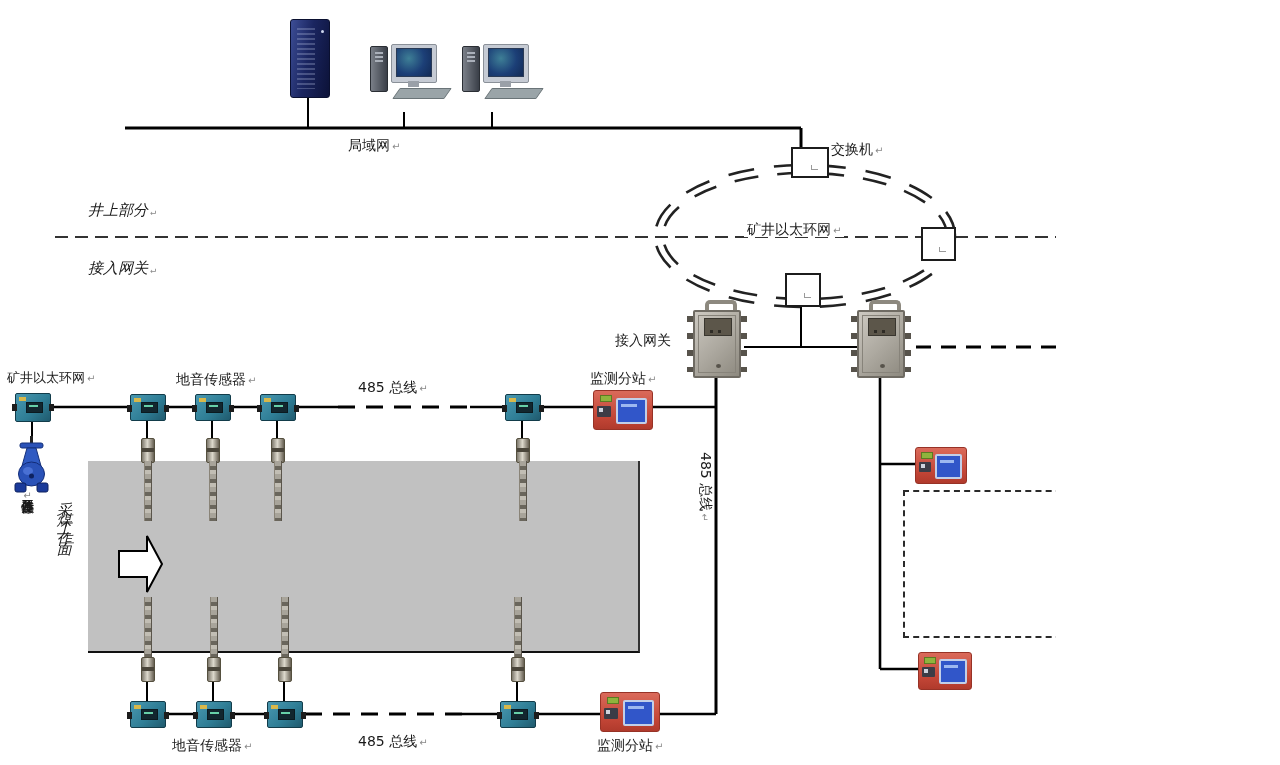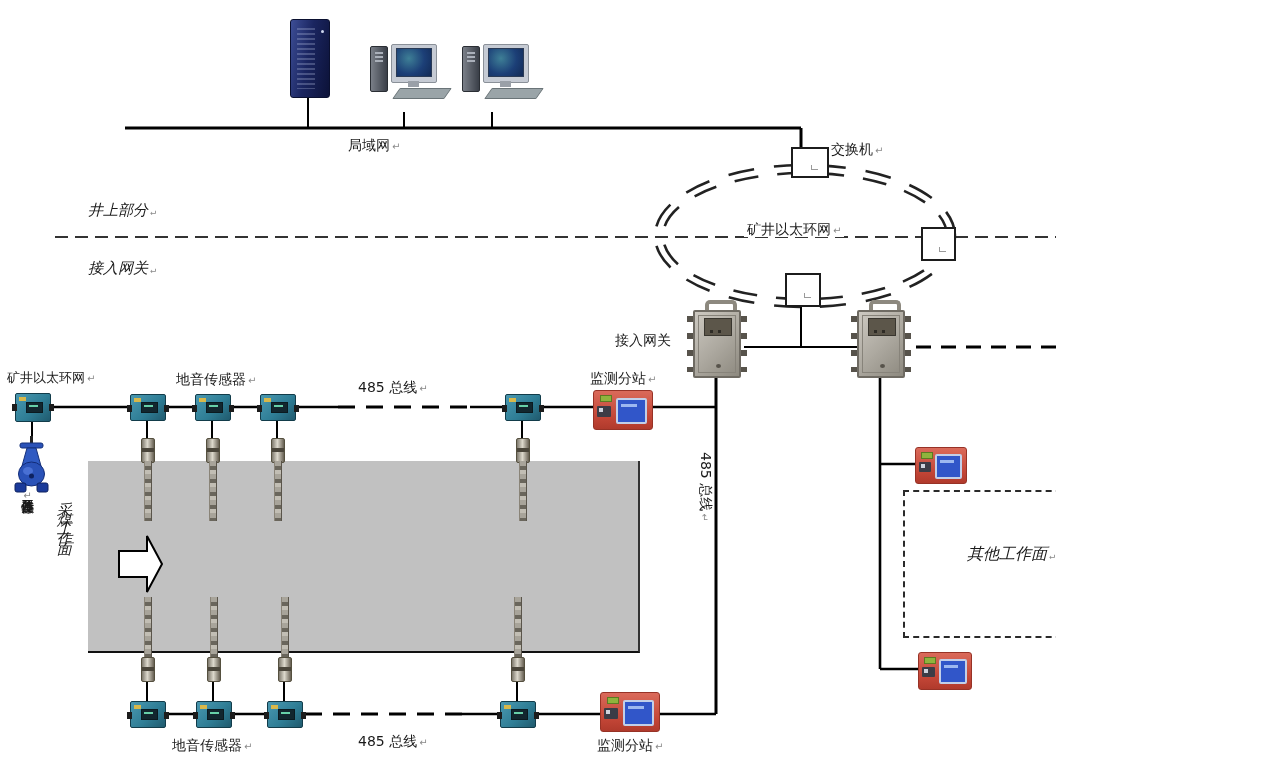--- a/index.html
+++ b/index.html
@@ -320,23 +320,20 @@
   </div>
   <div class="lbl" style="left:172px;top:737px;">
     <span>地音传感器</span><span class="ret">↵</span>
   </div>
   <div class="lbl" style="left:358px;top:733px;">
     <span>485 总线</span><span class="ret">↵</span>
   </div>
   <div class="lbl" style="left:597px;top:737px;">
     <span>监测分站</span><span class="ret">↵</span>
   </div>
-  <div class="lbl kai" style="left:903px;top:546px;width:216px;text-align:center;font-size:16px;">
-    <span>其他工作面</span><span class="ret">↵</span>
-  </div>
   <div class="lbl vtext" style="left:19px;top:490px;height:140px;font-size:13px;">
     <span>设备开停传感器</span><span class="ret">↵</span>
   </div>
   <div class="lbl vtext kai" style="left:54px;top:490px;height:150px;font-size:15px;letter-spacing:10px;">
     <span>采煤工作面</span><span class="ret">↵</span>
   </div>
   <div class="lbl" style="left:1222px;top:744px;color:#666;font-size:12px;">
     <span>↵</span>
   </div>
 </div>

